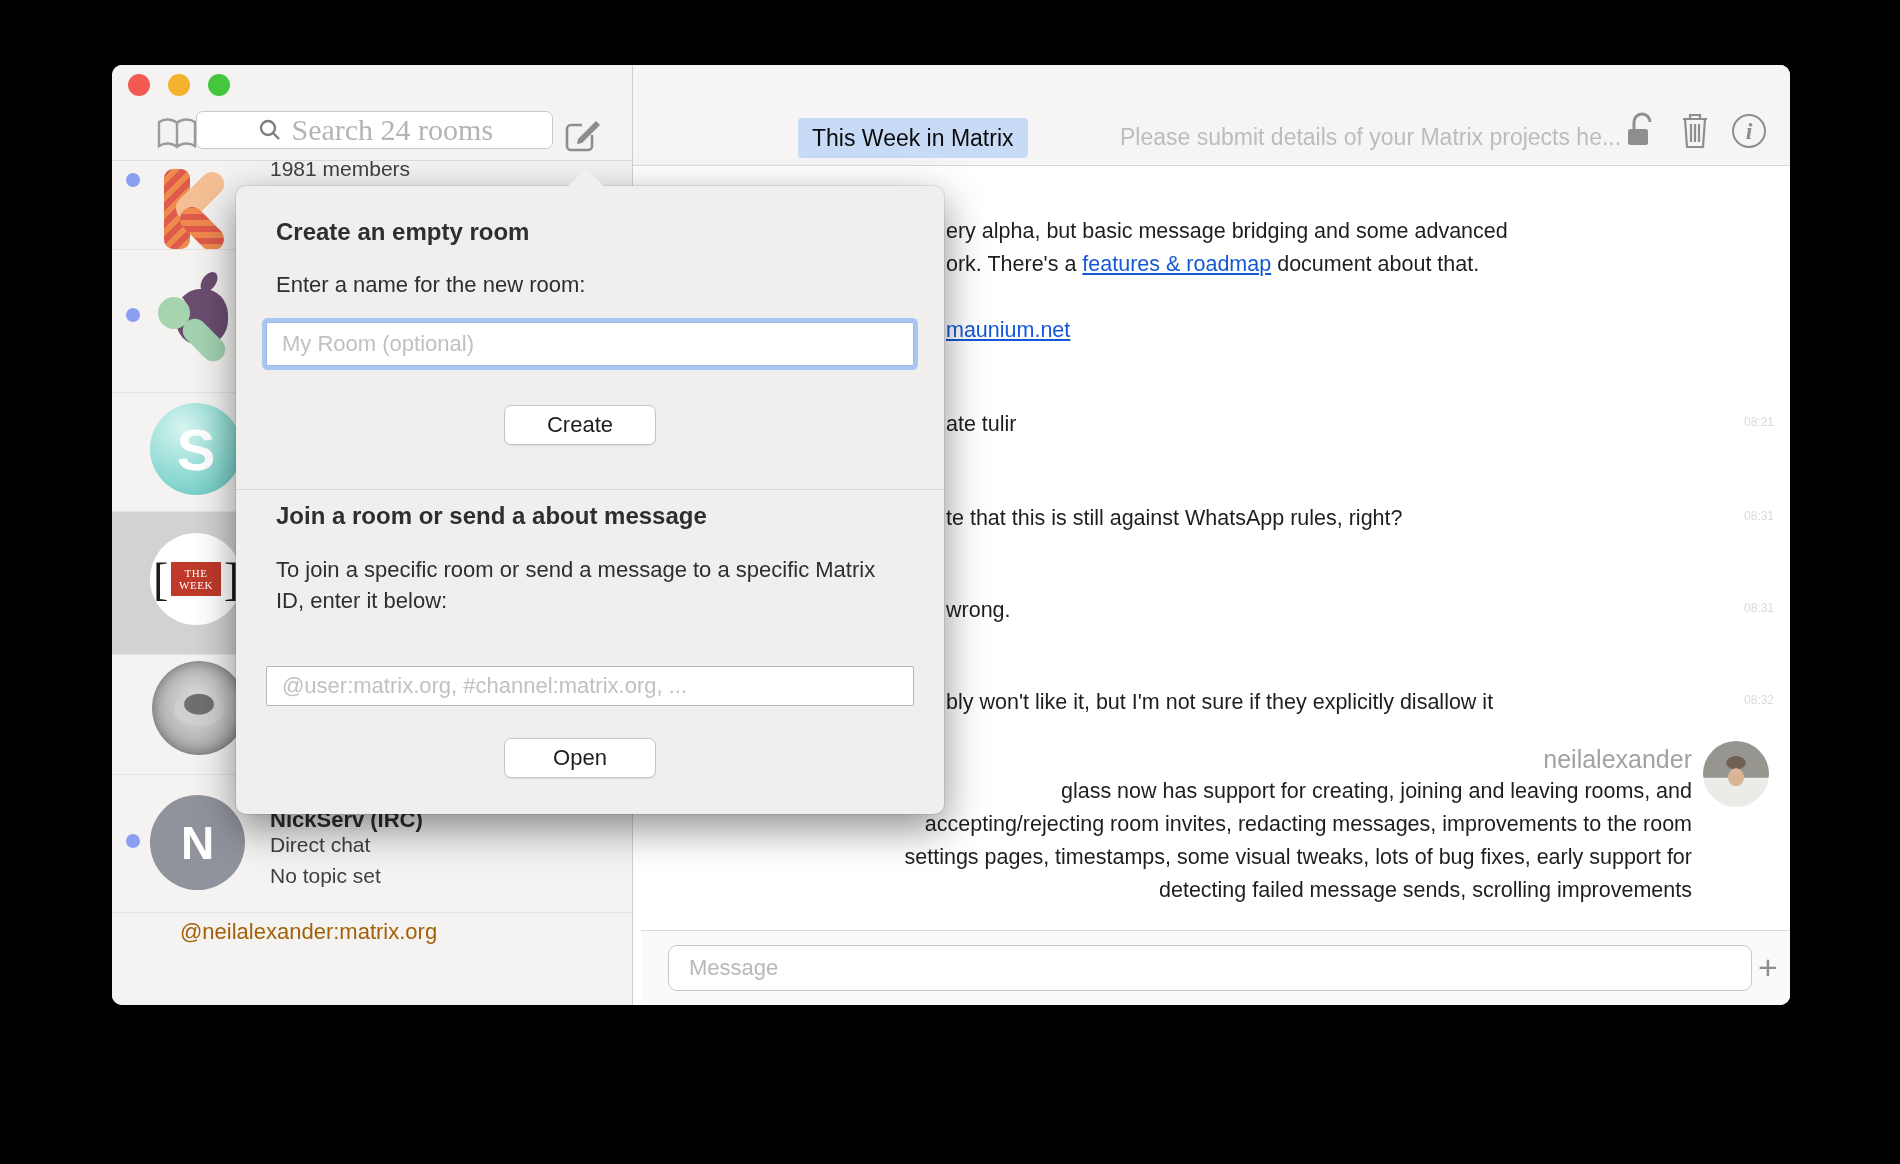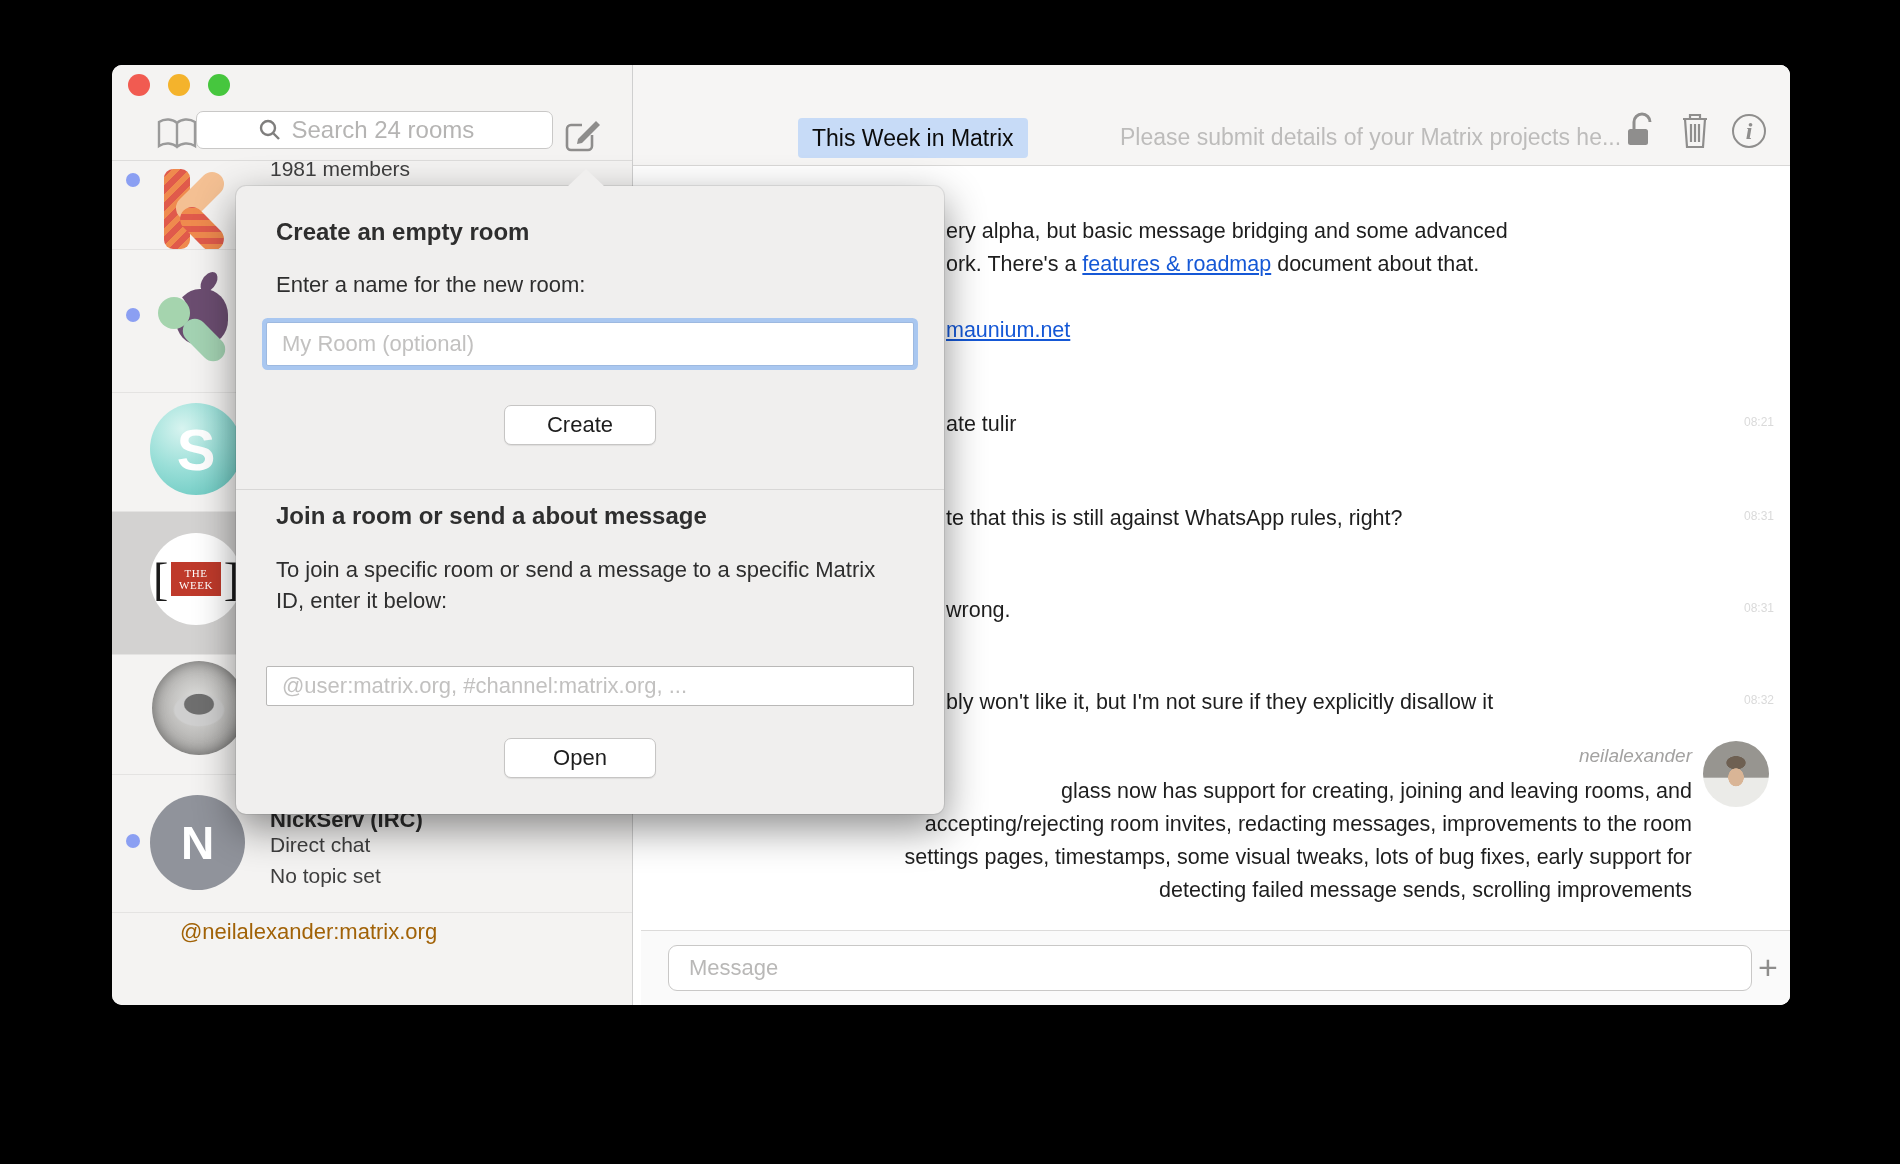--- a/index.html
+++ b/index.html
@@ -8,21 +8,21 @@
 
   
   .sidebar { position:absolute; left:0; top:0; width:521px; height:940px; background:#f4f3f2; border-right:1px solid #cfcfcf; }
   .traffic { position:absolute; top:9px; width:22px; height:22px; border-radius:50%; }
   .t-red { left:16px; background:#f15b51; }
   .t-yellow { left:56px; background:#f4b32c; }
   .t-green { left:96px; background:#46c63e; }
   .toolbar { position:absolute; left:0; top:0; width:100%; height:96px; border-bottom:1px solid #dddcdb; }
   .book-btn { position:absolute; left:44px; top:52px; width:42px; height:34px; color:#9a9a9a; }
   .search-field { position:absolute; left:84px; top:46px; width:357px; height:38px; background:#fff; border:1px solid #c9c8c7; border-radius:7px; display:flex; align-items:center; justify-content:center; gap:10px; }
-  .search-field input { border:none; outline:none; font-size:24px; width:200px; font-family:Liberation Sans, sans-serif; background:transparent; color:#333; }
+  .search-field input { border:none; outline:none; font-size:30px; width:200px; font-family:Liberation Serif, serif; background:transparent; color:#333; }
   .search-field input::placeholder { color:#b5b4b3; }
   .compose-btn { position:absolute; left:450px; top:50px; width:40px; height:40px; color:#8e8d8c; }
 
   .room-row { position:absolute; left:0; width:520px; overflow:hidden; border-bottom:1px solid #e4e3e2; }
   .room-row.selected { background:#d3d2d1; }
   .unread-dot { position:absolute; left:14px; width:14px; height:14px; border-radius:50%; background:#8b9ff2; }
   .row-title { position:absolute; left:158px; font-size:22px; font-weight:700; color:#2d2d2d; }
   .row-sub { position:absolute; left:158px; font-size:21px; color:#3f3f3f; }
 
   
@@ -55,21 +55,21 @@
   .chat-header { position:absolute; left:0; top:0; width:100%; height:101px; background:#f6f5f4; border-bottom:1px solid #d9d8d7; z-index:3; }
   .room-name-field { position:absolute; left:165px; top:53px; height:40px; padding:10px 14px; background:#c7dbf7; border-radius:4px; display:flex; align-items:center; font-size:23px; color:#0c0c0c; }
   .room-topic { position:absolute; left:487px; top:59px; font-size:23px; color:#bdbcbb; white-space:nowrap; }
   .hdr-icon { position:absolute; top:46px; width:38px; height:38px; color:#8f8e8d; }
   .lock-i { left:993px; } .trash-i { left:1046px; } .info-i { left:1099px; width:34px; height:34px; top:49px; border:2.5px solid #8f8e8d; border-radius:50%; display:flex; align-items:center; justify-content:center; font-family:"Liberation Serif",serif; font-style:italic; font-size:24px; font-weight:700; }
 
   .clipped-line { position:absolute; left:96px; top:78px; font-size:21px; color:#1e1e1e; z-index:1; }
   .msg { position:absolute; font-size:21.5px; color:#1e1e1e; z-index:1; white-space:nowrap; }
   .msg a { color:#1558d6; text-decoration:underline; }
   .time { position:absolute; right:16px; font-size:12px; color:#dadada; z-index:1; }
-  .sender-name { position:absolute; right:98px; font-size:19px; color:#a3a2a1; z-index:1;font-style:italic; }
+  .sender-name { position:absolute; right:98px; font-size:25px; color:#a3a2a1; z-index:1; }
   .rline { position:absolute; right:98px; font-size:21.5px; color:#1e1e1e; z-index:1; white-space:nowrap; }
   .neil-avatar { position:absolute; right:21px; top:676px; width:66px; height:66px; border-radius:50%; z-index:1;
       background:
         radial-gradient(ellipse 13px 15px at 50% 55%, #d9b596 58%, transparent 62%),
         radial-gradient(ellipse 16px 11px at 50% 33%, #6e6052 58%, transparent 63%),
         linear-gradient(180deg,#979590 0 55%, #ebebe8 56%); }
 
   .compose-bar { position:absolute; left:8px; top:865px; width:1157px; height:75px; background:#fafafa; border-top:1px solid #dcdbda; z-index:3; }
   .message-input { position:absolute; left:27px; top:14px; width:1084px; height:46px; border:1px solid #c9c8c7; border-radius:9px; background:#fff; font-size:22px; padding:0 20px; color:#333; outline:none; font-family:"Liberation Sans",sans-serif; }
   .message-input::placeholder { color:#b9b8b7; }

